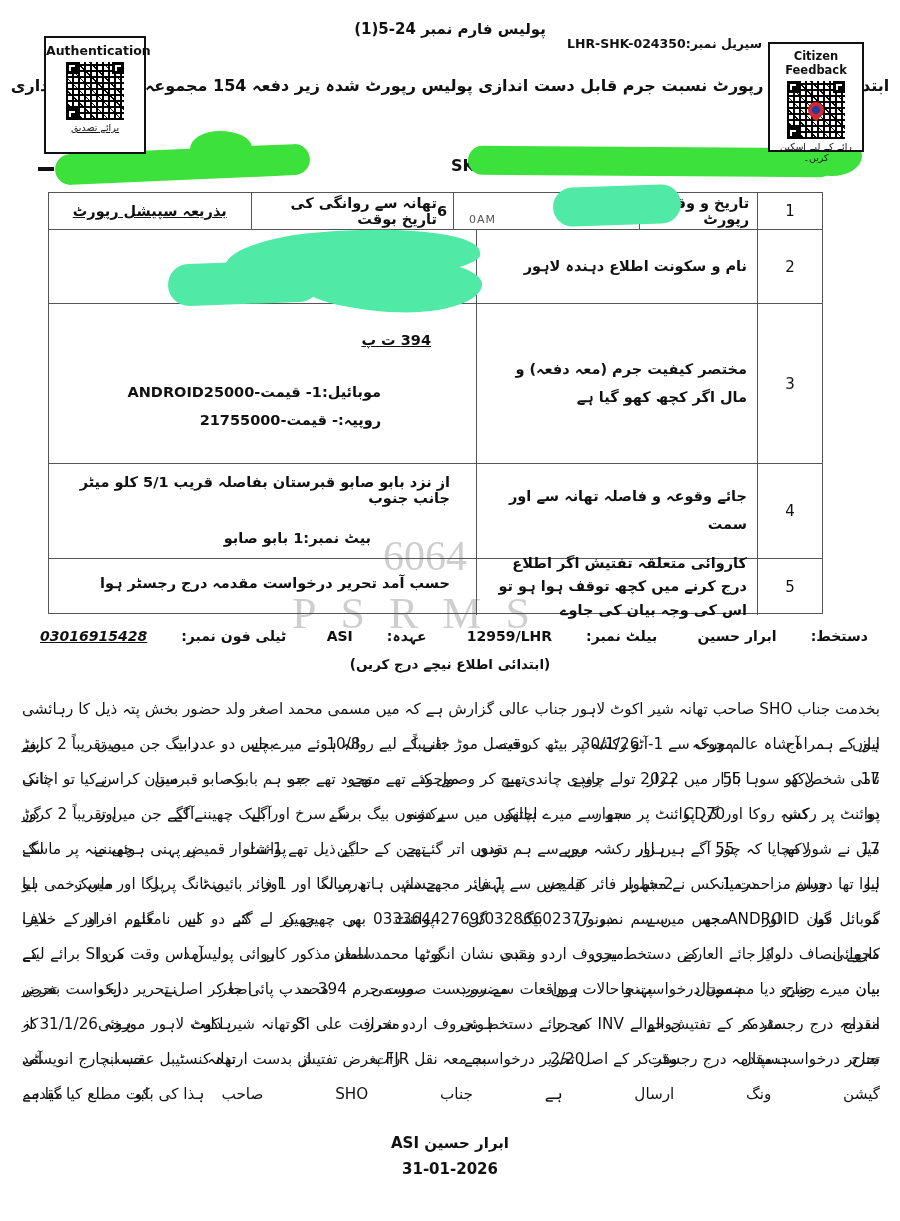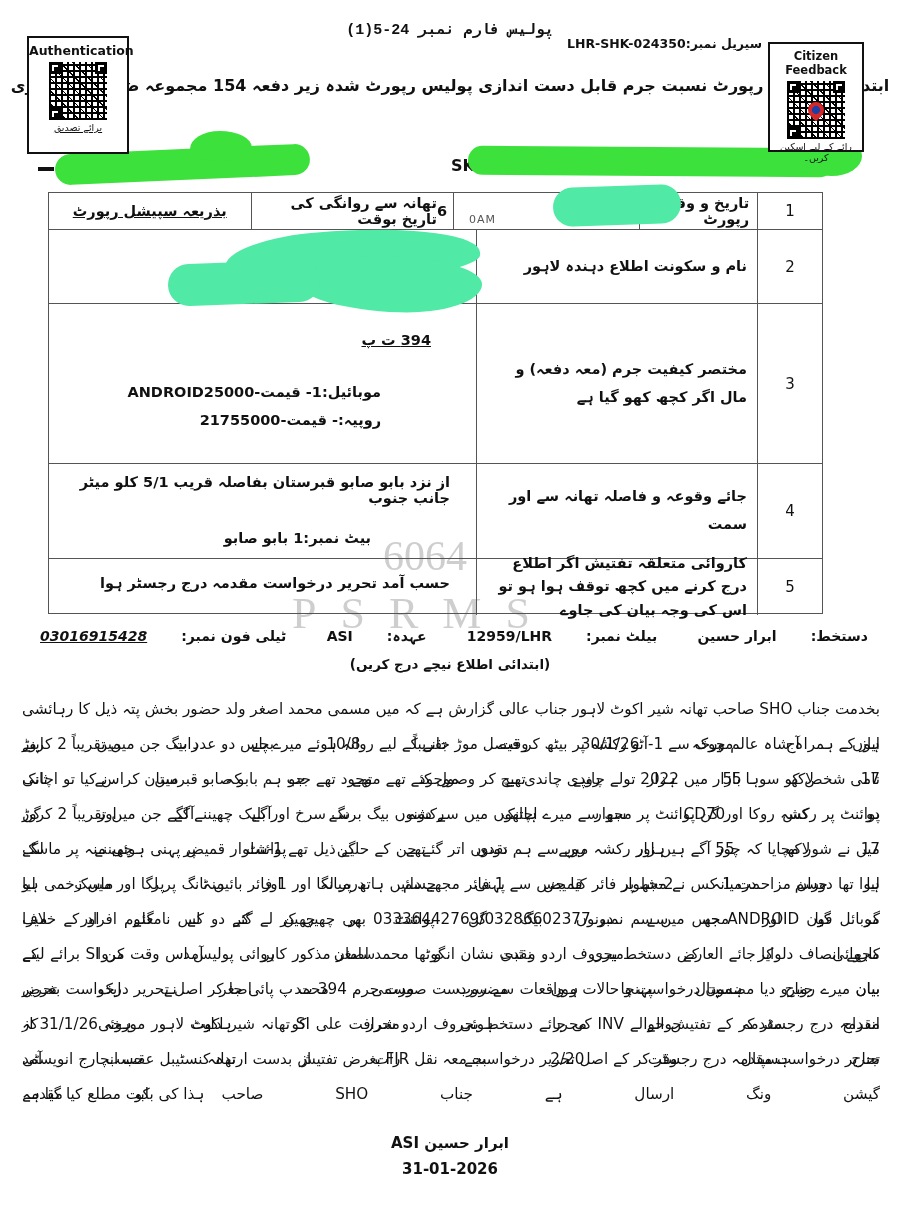--- a/index.html
+++ b/index.html
@@ -3,27 +3,27 @@
 <meta charset="utf-8">
 <style>
   html,body{margin:0;padding:0;background:#fff;}
   #page{position:relative;width:900px;height:1221px;background:#fff;overflow:hidden;
         font-family:"DejaVu Sans",sans-serif;color:#111;}
   .abs{position:absolute;}
   .rtl{direction:rtl;unicode-bidi:embed;}
   .u{text-decoration:underline;}
 
   
-  #form-number{top:20px;left:0;width:900px;text-align:center;font-size:15px;font-weight:bold;font-family:Liberation Mono, monospace;}
+  #form-number{top:20px;left:0;width:900px;text-align:center;font-size:15px;font-weight:bold;}
   #serial{top:36px;right:138px;font-size:12.5px;font-weight:bold;}
   #header-title{top:76px;left:0;width:900px;text-align:center;font-size:16px;font-weight:bold;}
 
   
   .qrbox{border:2px solid #111;background:#fff;text-align:center;z-index:6;}
-  #auth-box{top:36px;left:27px;width:98px;height:114px;text-align:center;}
+  #auth-box{top:36px;left:44px;width:98px;height:114px;text-align:center;}
   #feedback-box{top:42px;left:768px;width:92px;height:106px;}
   .qrbox .ttl{font-weight:bold;font-size:12.5px;margin-top:5px;}
   #feedback-box .ttl{font-size:11.5px;}
   .qr{position:relative;width:58px;height:58px;margin:4px auto 2px auto;
       background:
         repeating-linear-gradient(0deg,#000 0 2px,transparent 2px 6px),
         repeating-linear-gradient(90deg,#000 0 2px,transparent 2px 6px),
         repeating-linear-gradient(45deg,transparent 0 3px,#000 3px 4px,transparent 4px 9px);
       background-color:#fff;}
   .finder{position:absolute;width:12px;height:12px;border:3px solid #000;background:#fff;box-sizing:border-box;}

